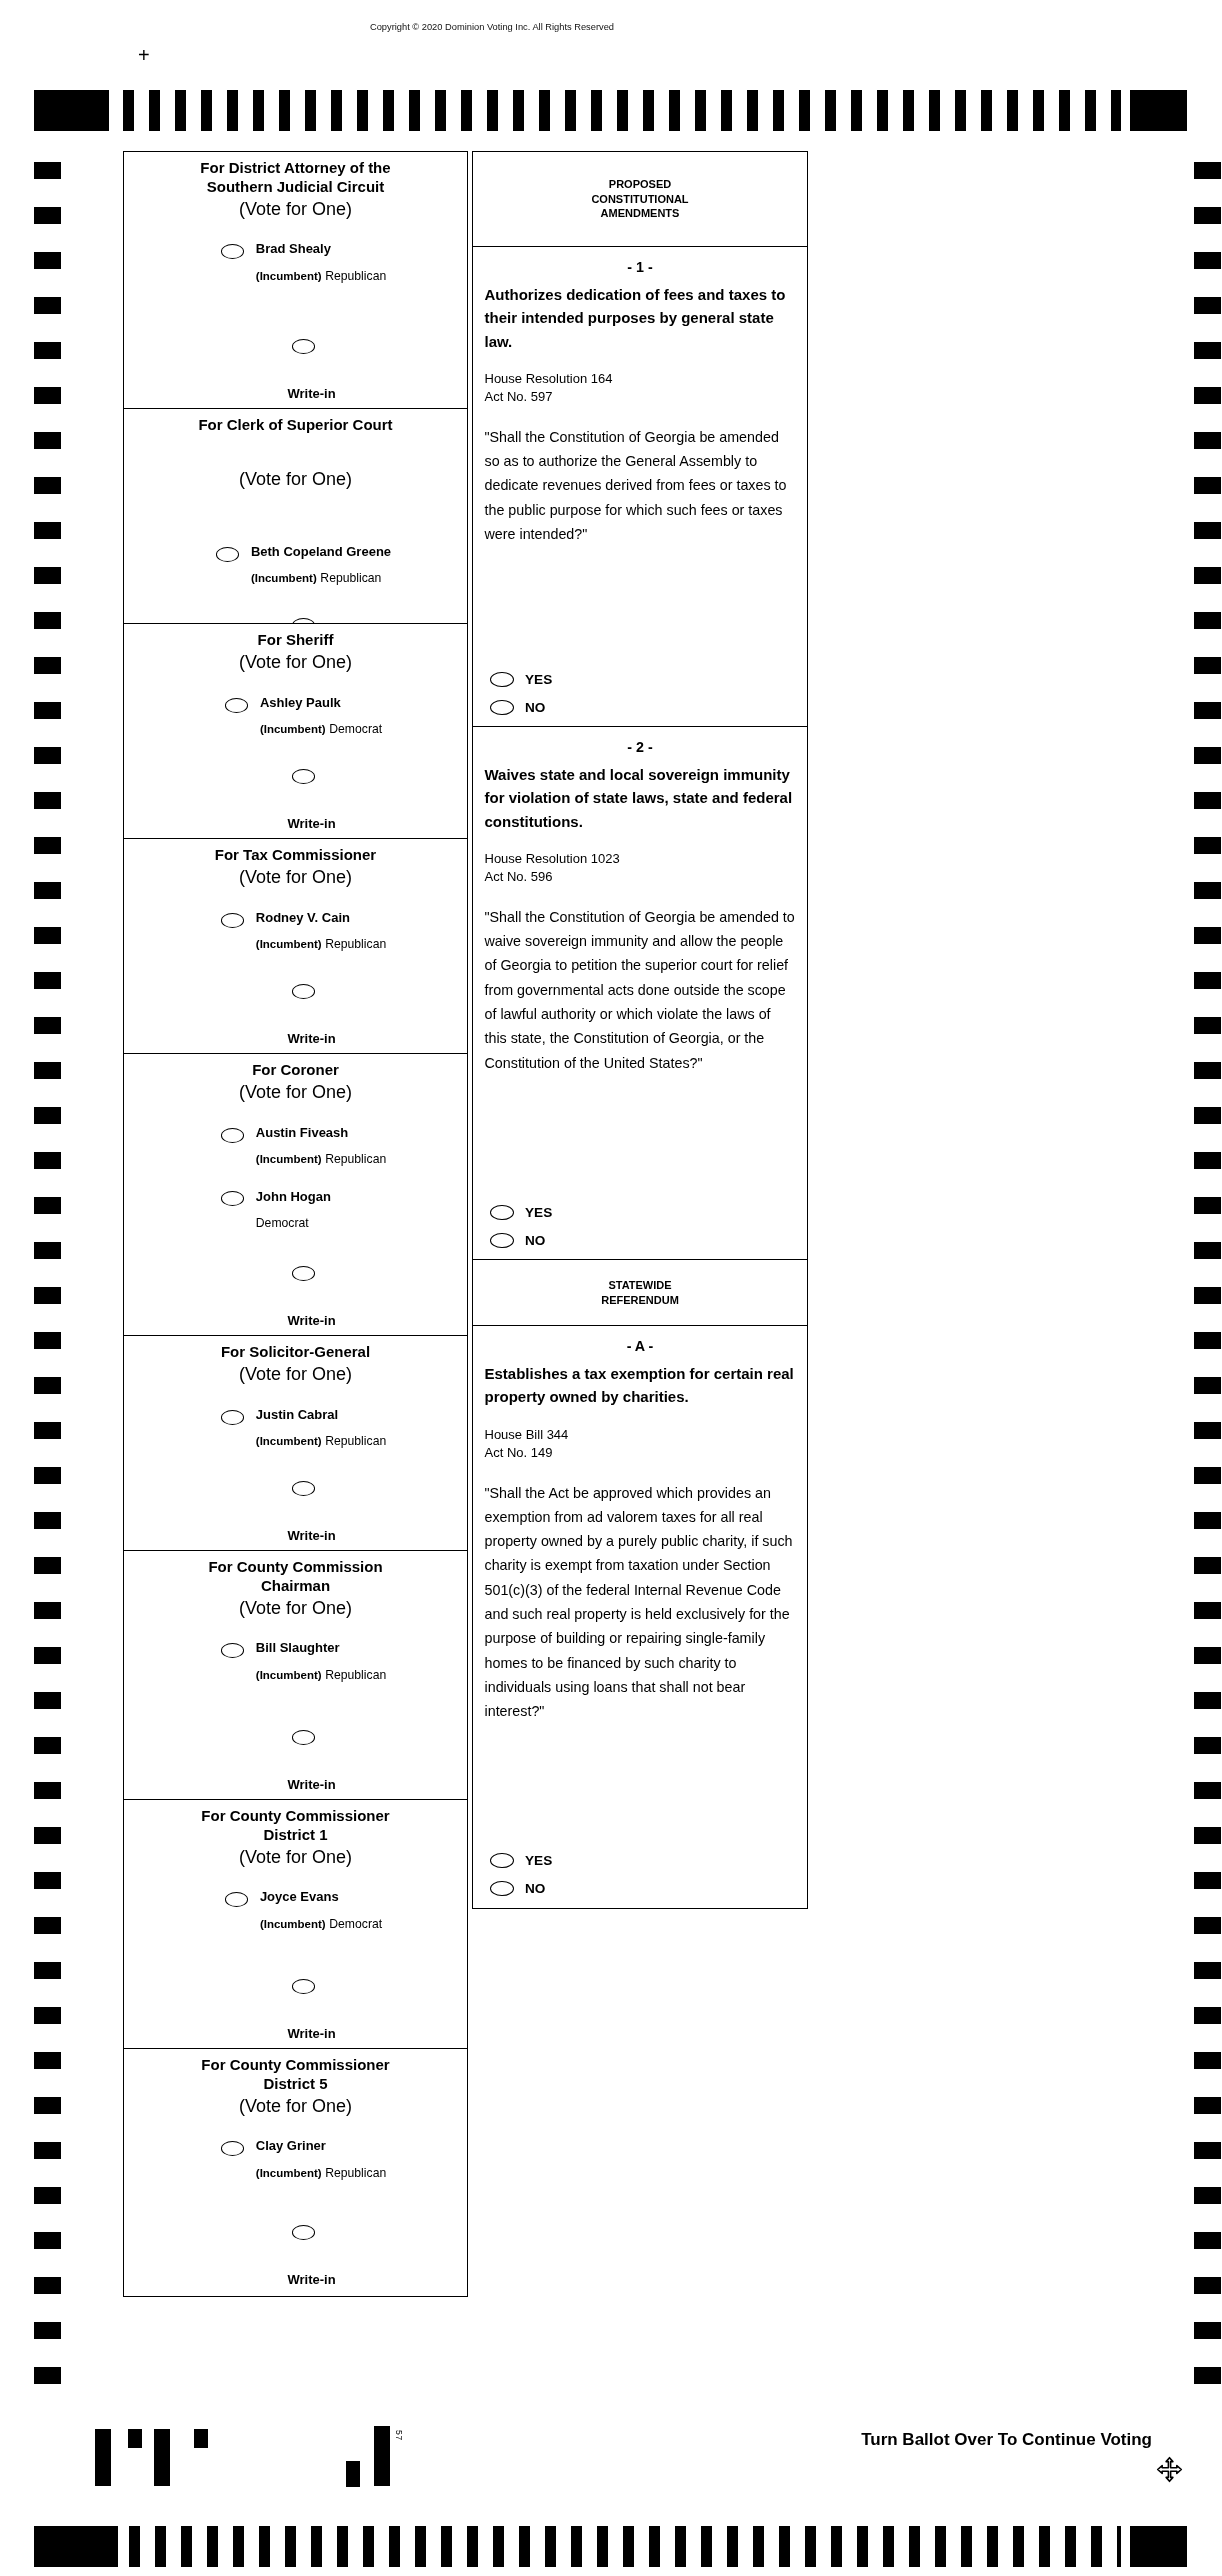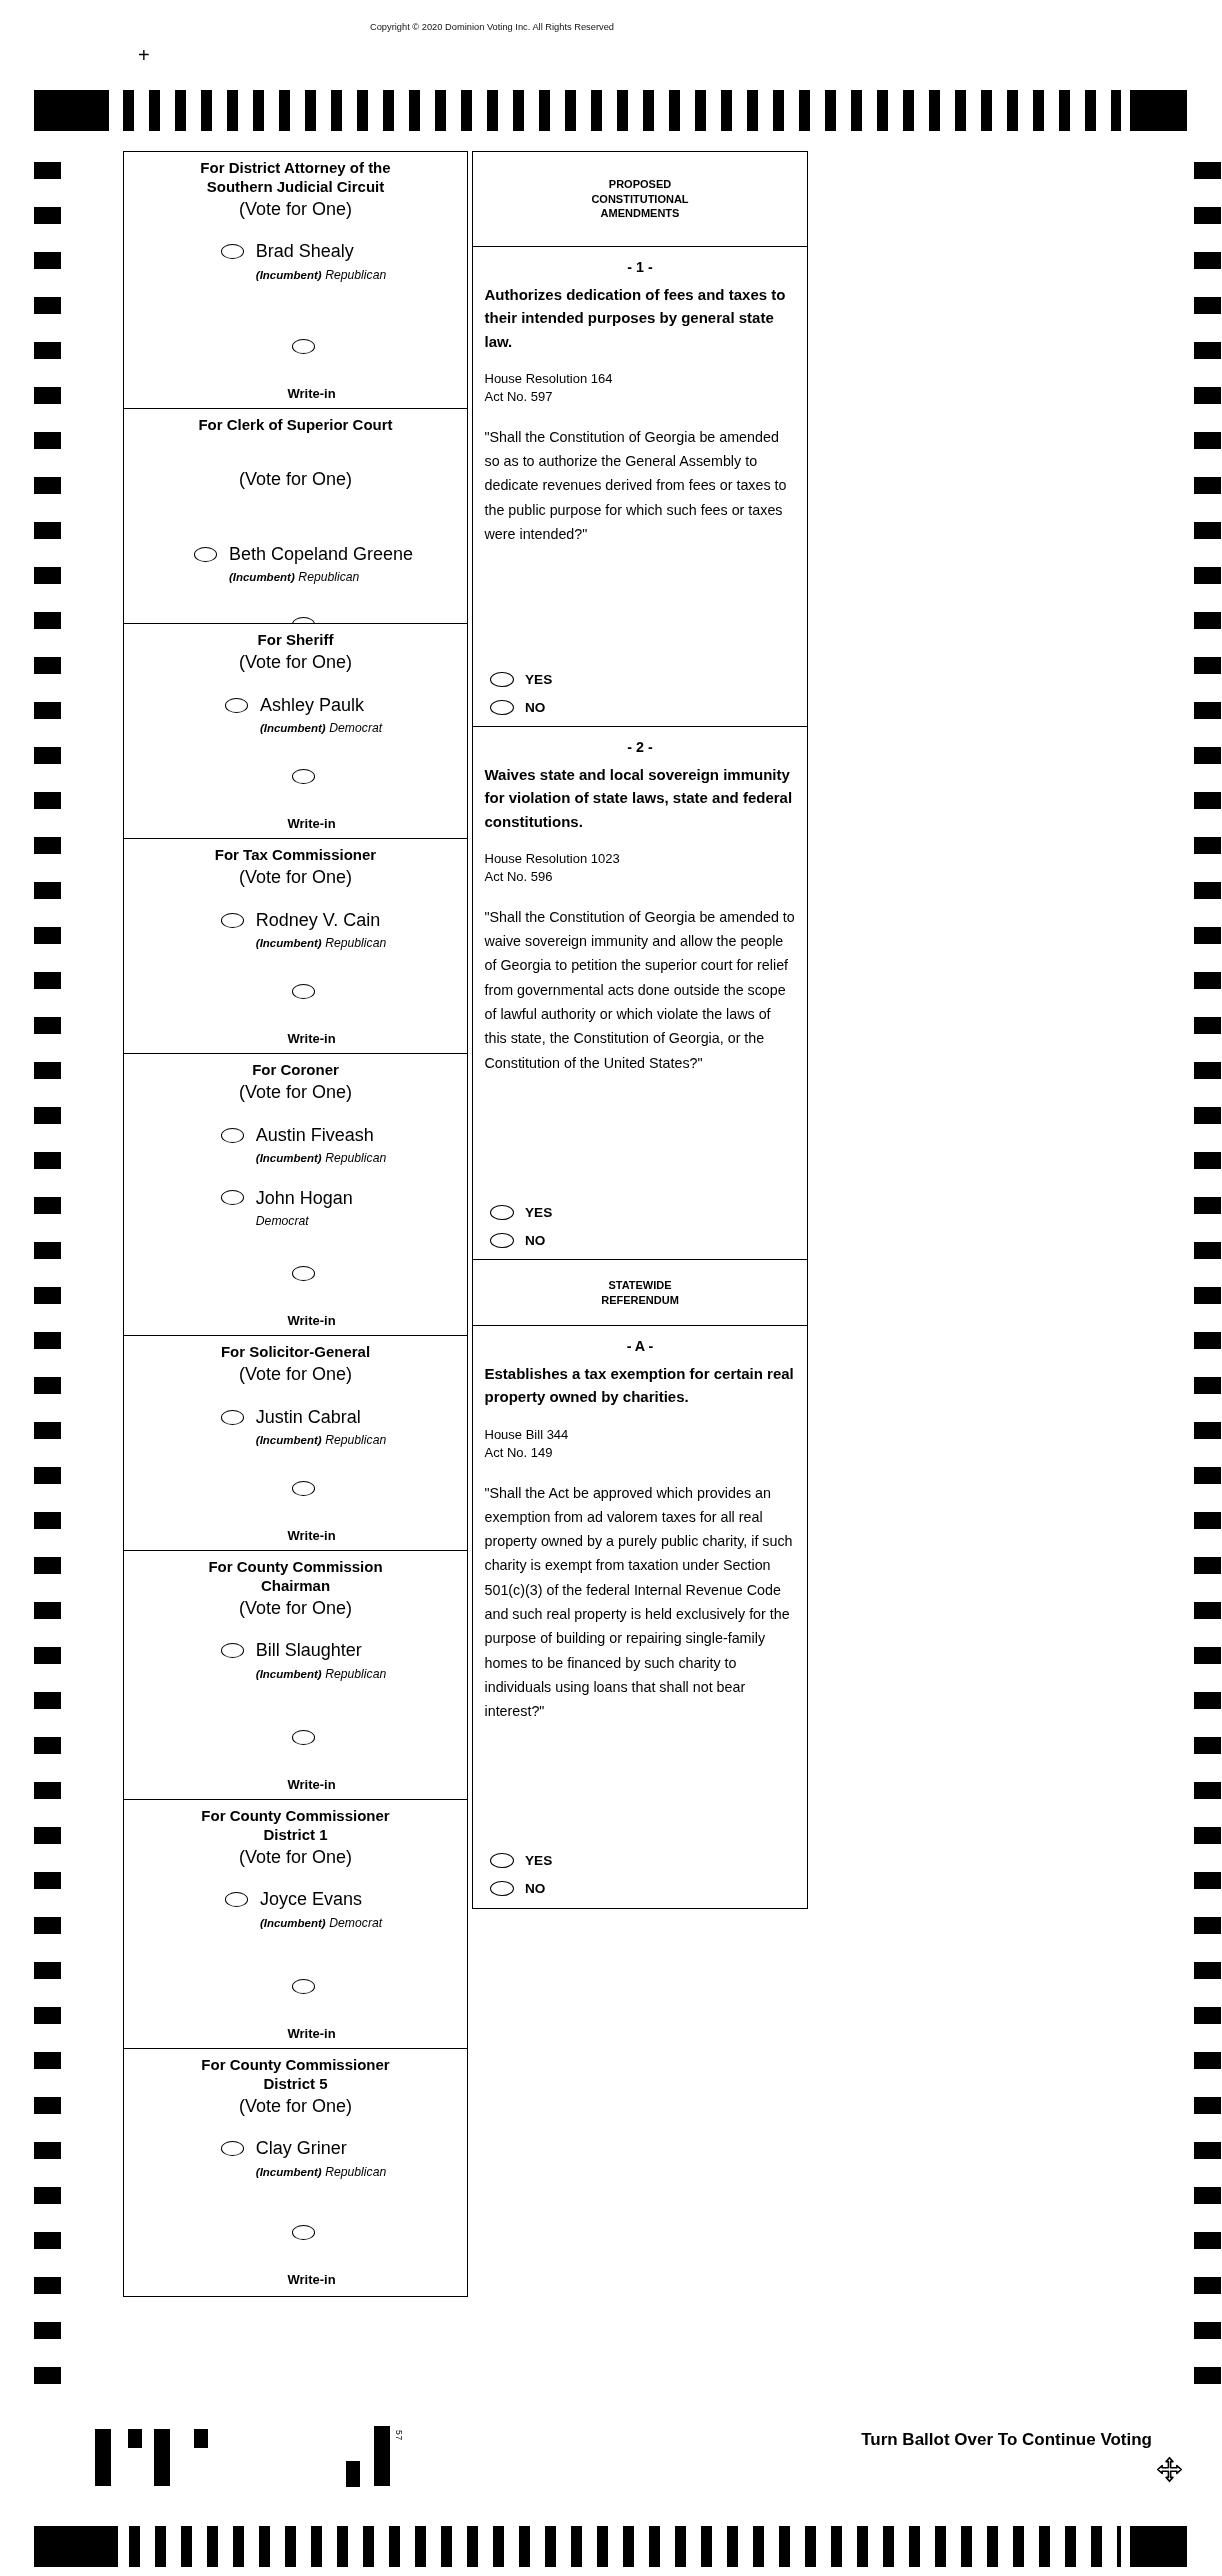--- a/index.html
+++ b/index.html
@@ -30,22 +30,22 @@
   #contests-col{left:123px;width:343px;height:2144px;}
   #measures-col{left:472px;width:334px;height:1756px;}
   
   .contest{box-sizing:border-box;border-top:1.4px solid #000;display:flex;flex-direction:column;overflow:hidden;align-items:center;}
   .contest:first-child{border-top:0;}
   .c-title{margin-top:7.2px;font-size:15px;font-weight:bold;line-height:1.25;text-align:center;}
   .c-sub{font-size:18px;text-align:center;margin-top:2.2px;}
   .oval{width:21.5px;height:13px;border:1.4px solid #000;border-radius:50%;background:#fff;display:inline-block;flex:none;}
   .cand{margin:21.5px 0 0 16px;display:flex;gap:11.5px;align-items:flex-start;}
   .cand .oval{margin-top:2.9px;}
-  .cand-name{font-size:18px;font-weight:normal;display:block;line-height:1.2;}
-  .cand-detail{display:block;margin-top:5px;font-size:12.2px;line-height:1.2;font-style:italic;}
+  .cand-name{font-size:13px;font-weight:bold;display:block;line-height:1.2;}
+  .cand-detail{display:block;margin-top:12px;font-size:12.2px;line-height:1.2;}
   .cand-qual{font-size:11.5px;font-weight:bold;margin-right:3.6px;}
   .c-blank{margin:auto 0 0 16px;}
   .c-wline{margin:27px 18.6px 0 13px;border-top:1.4px solid #000;}
   .c-wlabel{font-size:13px;font-weight:bold;margin:2.2px 0 7.2px 32px;}
   
   .m-header{box-sizing:border-box;border-bottom:0.7px solid #000;text-align:center;font-weight:bold;
     font-size:11px;line-height:1.35;display:flex;flex-direction:column;justify-content:center;}
   .measure{box-sizing:border-box;border-bottom:0.7px solid #000;display:flex;flex-direction:column;overflow:hidden;}
   .measure:last-child{border-bottom:0;}
   .m-number{text-align:center;font-weight:bold;font-size:14.3px;margin-top:11.5px;}

